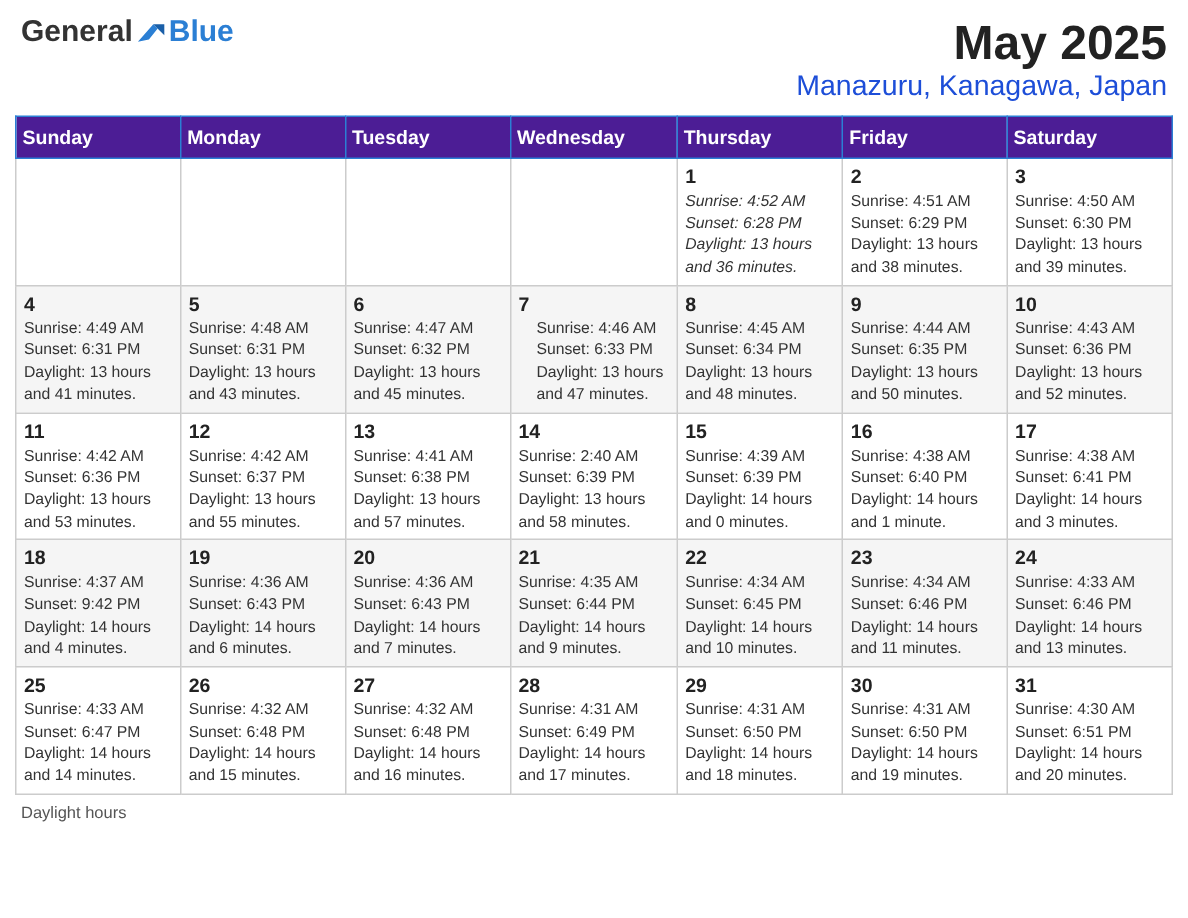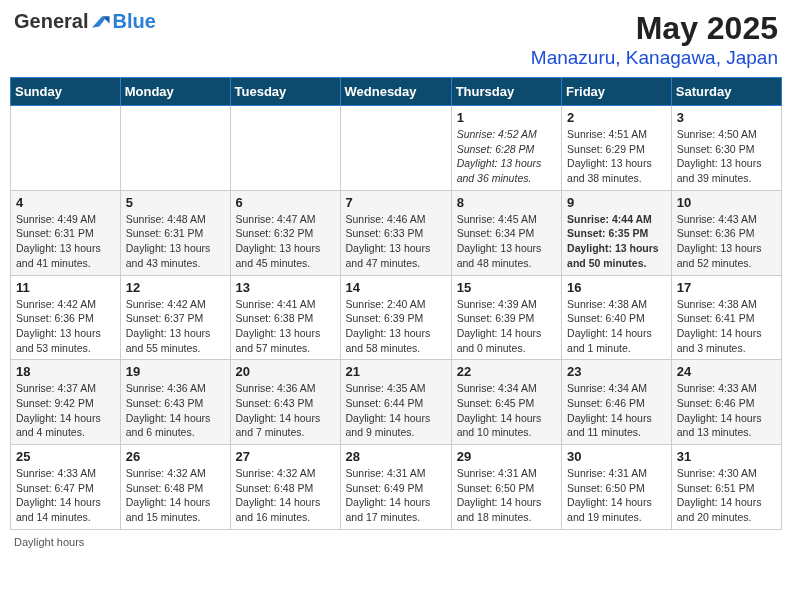--- a/index.html
+++ b/index.html
@@ -38,21 +38,21 @@
     .location {
       font-size: 19px;
       color: #1d4ed8;
     }
     .calendar {
       width: 100%;
       border-collapse: collapse;
       border: 1px solid #ccc;
     }
     .calendar th {
-      background-color: #0c4a6e;
+      background-color: #4c1d95;
       color: #fff;
       font-size: 13px;
       font-weight: bold;
       padding: 6px 4px;
       text-align: left;
       border: 1px solid #2b7fd4;
     }
     .calendar td {
       vertical-align: top;
       padding: 4px 5px;
@@ -164,33 +164,33 @@
 Daylight: 13 hours and 43 minutes.</div>
         </td>
         <td>
           <span class="day-number">6</span>
           <div class="day-info" style="white-space: pre-line;">Sunrise: 4:47 AM
 Sunset: 6:32 PM
 Daylight: 13 hours and 45 minutes.</div>
         </td>
         <td>
           <span class="day-number">7</span>
-          <div class="day-info" style="white-space: pre-line;">Sunrise: 4:46 AM
+          <div class="day-info" style="white-space: pre-line; margin-left: 12px;">Sunrise: 4:46 AM
 Sunset: 6:33 PM
 Daylight: 13 hours and 47 minutes.</div>
         </td>
         <td>
           <span class="day-number">8</span>
           <div class="day-info" style="white-space: pre-line;">Sunrise: 4:45 AM
 Sunset: 6:34 PM
 Daylight: 13 hours and 48 minutes.</div>
         </td>
         <td>
           <span class="day-number">9</span>
-          <div class="day-info" style="white-space: pre-line; font-weight: bold;">Sunrise: 4:44 AM
+          <div class="day-info" style="white-space: pre-line;">Sunrise: 4:44 AM
 Sunset: 6:35 PM
 Daylight: 13 hours and 50 minutes.</div>
         </td>
         <td>
           <span class="day-number">10</span>
           <div class="day-info" style="white-space: pre-line;">Sunrise: 4:43 AM
 Sunset: 6:36 PM
 Daylight: 13 hours and 52 minutes.</div>
         </td>
       </tr>

